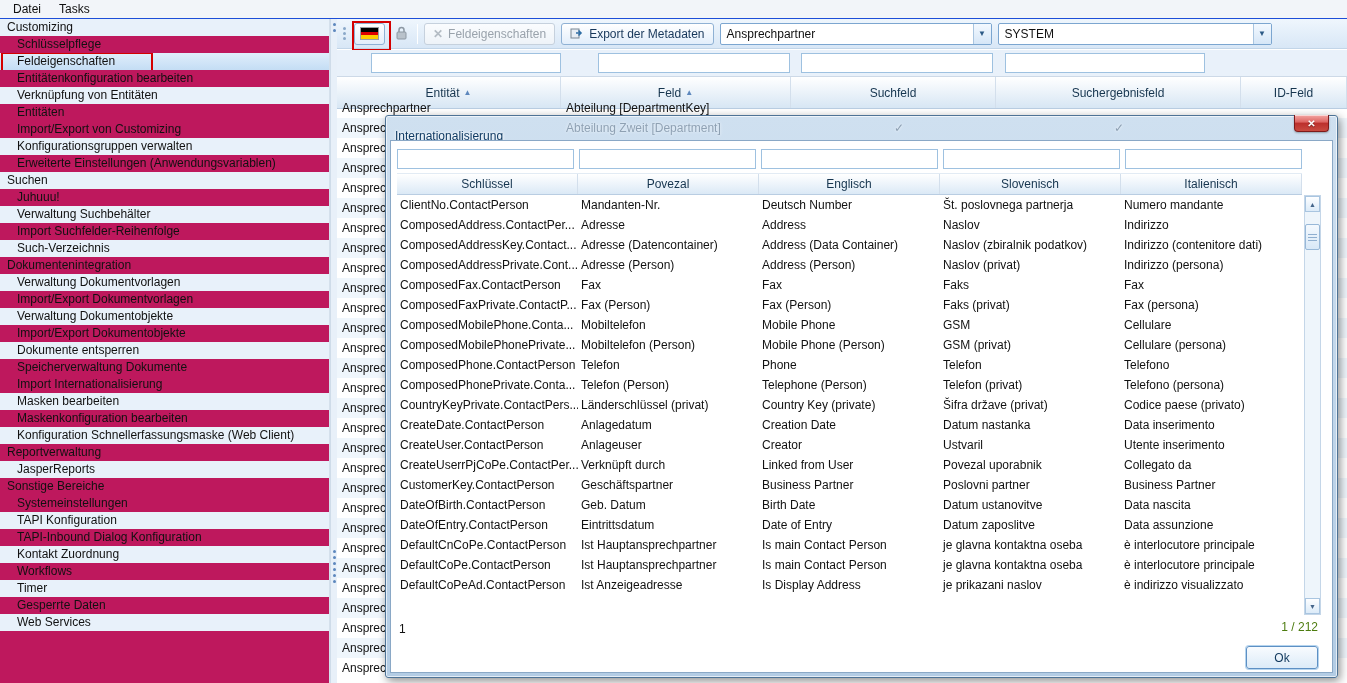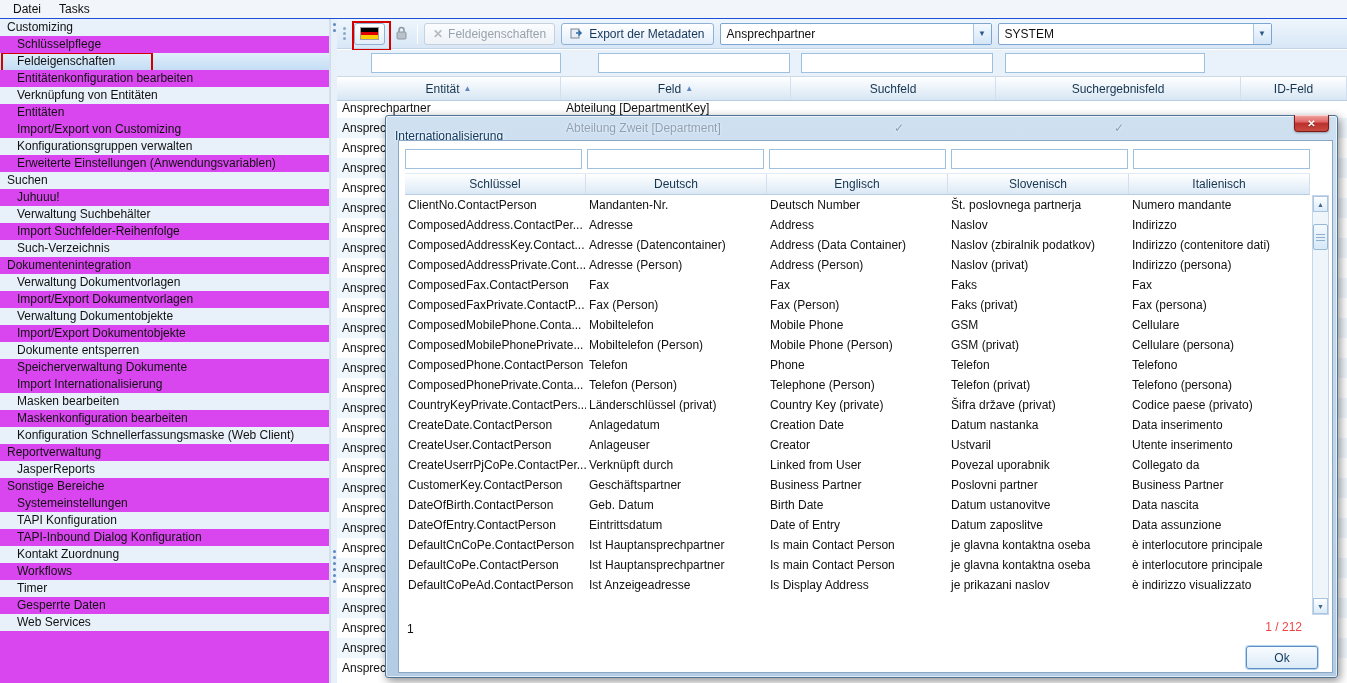--- a/index.html
+++ b/index.html
@@ -5,21 +5,21 @@
   *{margin:0;padding:0;box-sizing:border-box;}
   html,body{width:1347px;height:683px;overflow:hidden;}
   body{font-family:"Liberation Sans",sans-serif;font-size:12px;color:#111;background:#fff;}
   .screen{position:relative;width:1347px;height:683px;background:#fff;overflow:hidden;}
 
   
   .menubar{position:absolute;left:0;top:0;width:100%;height:19px;background:#f2f5f9;border-bottom:1px solid #1d4ed8;display:flex;align-items:center;padding-left:4px;}
   .menu-item{padding:1px 9px;color:#101010;cursor:default;}
 
   
-  .sidebar{position:absolute;left:0;top:19px;width:330px;height:664px;background:#d946ef;overflow:hidden;border-right:1px solid #d4e0ec;}
+  .sidebar{position:absolute;left:0;top:19px;width:330px;height:664px;background:#be185d;overflow:hidden;border-right:1px solid #d4e0ec;}
   .side-item{height:17px;line-height:17px;white-space:nowrap;overflow:hidden;cursor:default;position:relative;}
   .side-item.stripe{background:#e8f1fa;}
   .side-item.lvl0{padding-left:7px;}
   .side-item.lvl1{padding-left:17px;}
   .side-item.sel{background:linear-gradient(#e0eefb,#c4ddf4);}
   .side-item.ann::before{content:"";position:absolute;left:1px;top:-1px;width:148px;height:19px;border:2px solid #d40000;pointer-events:none;}
 
   .splitter{position:absolute;left:330px;top:19px;width:7px;height:664px;background:#e8f0f9;border-left:1px solid #cfdce9;}
   .split-dots{position:absolute;left:2px;display:flex;flex-direction:column;gap:3px;}
   .split-dots i{width:3px;height:3px;border-radius:50%;background:#5d87bd;display:block;}
@@ -44,53 +44,53 @@
   .tsep{width:1px;height:20px;background:#b9cde2;border-right:1px solid #fff;}
   .xicon{color:#b4bcc4;font-weight:bold;font-size:12px;}
   .combo{height:22px;background:#fff;border:1px solid #7ca6d0;border-radius:2px;display:flex;align-items:center;justify-content:space-between;overflow:hidden;}
   .combo .val{padding-left:6px;color:#101010;white-space:nowrap;}
   .combo .arrow{width:18px;height:100%;display:flex;align-items:center;justify-content:center;background:linear-gradient(#f3f9ff,#d5e6f7);border-left:1px solid #a9c5e0;color:#2c5a86;font-size:8px;}
   .combo.entity{width:272px;}
   .combo.system{width:274px;}
 
   .mfilter{position:absolute;left:0;top:31px;width:100%;height:26px;background:#e9f1fa;}
   .mfinput{position:absolute;top:3px;height:20px;border:1px solid #9ec1e0;background:#fff;font:inherit;padding:0 4px;outline:none;}
-  .mhead{position:absolute;left:0;top:57px;width:100%;height:25px;display:flex;background:linear-gradient(#ffffff,#d7e6f4);border-top:1px solid #cdd9e7;border-bottom:1px solid #b9cde2;}
+  .mhead{position:absolute;left:0;top:57px;width:100%;height:33px;display:flex;background:linear-gradient(#ffffff,#d7e6f4);border-top:1px solid #cdd9e7;border-bottom:1px solid #b9cde2;}
   .mcol{display:flex;align-items:center;justify-content:center;gap:4px;border-right:1px solid #d3dfec;color:#16354f;white-space:nowrap;overflow:hidden;}
   .sort{font-size:8px;color:#5d87bd;}
   .mrows{position:absolute;left:0;top:79px;width:100%;bottom:0;overflow:hidden;}
   .mrow{height:20px;line-height:20px;display:flex;white-space:nowrap;}
   .mrow.alt{background:#eff6fc;}
   .mrow .c1{width:224px;padding-left:5px;overflow:hidden;}
   .mrow .c2{width:230px;padding-left:5px;overflow:hidden;}
 
   
   .dialog{position:absolute;left:385px;top:115px;width:953px;height:563px;background:linear-gradient(#cfe0f0,#b3cce4);border:1px solid #4e7396;border-radius:3px;box-shadow:2px 3px 10px rgba(0,0,0,.45), inset 0 0 0 1px rgba(255,255,255,.65);}
   .dtitle{position:relative;height:40px;display:flex;align-items:center;padding-left:9px;color:#0f3a63;text-shadow:0 0 3px #fff,0 0 3px #fff;}
   .ghost{position:absolute;top:5px;color:#41556b;opacity:.45;white-space:nowrap;}
   .ghost.gtext{left:180px;}
   .ghost.gcheck1{left:508px;}
   .ghost.gcheck2{left:728px;}
   .dclose{position:absolute;top:-1px;right:8px;width:35px;height:17px;background:linear-gradient(#f4a7a4 0%,#dd6360 45%,#bb2f2c 50%,#c94a40 100%);border:1px solid #7e1a1a;border-top:none;border-radius:0 0 4px 4px;color:#fff;display:flex;align-items:center;justify-content:center;font-size:10px;font-weight:bold;box-shadow:inset 0 1px 0 rgba(255,255,255,.55),0 1px 2px rgba(0,0,0,.3);text-shadow:0 1px 1px rgba(0,0,0,.4);}
-  .dbody{position:absolute;left:4px;right:4px;top:24px;bottom:4px;background:#fff;border:1px solid #8aa8c6;margin-left:8px;}
+  .dbody{position:absolute;left:4px;right:4px;top:24px;bottom:4px;background:#fff;border:1px solid #8aa8c6;}
   .dfilters{position:absolute;left:6px;top:8px;display:flex;gap:5px;}
   .dfinput{width:177px;height:20px;border:1px solid #9ec1e0;background:#fff;font:inherit;padding:0 4px;outline:none;}
   .dhead{position:absolute;left:6px;top:32px;width:905px;height:22px;display:flex;background:linear-gradient(#ffffff,#dbe9f6);border-bottom:1px solid #b9cde2;border-top:1px solid #e2ebf4;}
   .dcol{width:181px;display:flex;align-items:center;justify-content:center;border-right:1px solid #d3dfec;color:#16354f;}
   .dgrid{position:absolute;left:6px;top:54px;width:905px;height:420px;overflow:hidden;}
   .drow{height:20px;line-height:20px;display:flex;}
   .dcell{width:181px;padding-left:3px;white-space:nowrap;overflow:hidden;}
   .dscroll{position:absolute;left:913px;top:54px;width:17px;height:420px;background:#eef5fb;border:1px solid #c4d6e8;}
   .sbtn{position:absolute;left:0;width:15px;height:16px;background:linear-gradient(#fdfeff,#dcebf8);border:1px solid #a9c5e0;display:flex;align-items:center;justify-content:center;font-size:7px;color:#44658a;}
   .sbtn.up{top:0;}
   .sbtn.down{bottom:0;}
   .sthumb{position:absolute;left:0;top:28px;width:15px;height:26px;background:linear-gradient(#f4f9fe,#d8e8f7);border:1px solid #98b8d8;border-radius:2px;display:flex;flex-direction:column;gap:2px;align-items:center;justify-content:center;}
   .sthumb i{width:9px;height:1px;background:#8fafd0;display:block;}
   .dcount{position:absolute;left:8px;top:481px;color:#111;}
-  .dpage{position:absolute;right:30px;top:479px;color:#ef4444;}
+  .dpage{position:absolute;right:14px;top:479px;color:#4d7c0f;}
   .dok{position:absolute;right:14px;top:505px;width:72px;height:23px;border:1px solid #5d90c4;border-radius:3px;background:linear-gradient(#f8fbfe,#dcebf8);color:#123a5e;display:flex;align-items:center;justify-content:center;box-shadow:0 0 0 1px #b5d4ee;cursor:default;}
 </style>
 </head>
 <body>
 
 <div class="screen">
 
   <div class="menubar">
       <span class="menu-item">Datei</span>
       <span class="menu-item">Tasks</span>
@@ -353,21 +353,21 @@
     <div class="dbody">
       <div class="dfilters">
           <input class="dfinput" style="">
           <input class="dfinput" style="">
           <input class="dfinput" style="">
           <input class="dfinput" style="">
           <input class="dfinput" style="">
         </div>
       <div class="dhead">
           <div class="dcol">Schlüssel</div>
-          <div class="dcol">Deutsch</div>
+          <div class="dcol">Povezal</div>
           <div class="dcol">Englisch</div>
           <div class="dcol">Slovenisch</div>
           <div class="dcol">Italienisch</div>
         </div>
       <div class="dgrid">
           <div class="drow">
             <div class="dcell">ClientNo.ContactPerson</div>
             <div class="dcell">Mandanten-Nr.</div>
             <div class="dcell">Deutsch Number</div>
             <div class="dcell">Št. poslovnega partnerja</div>

